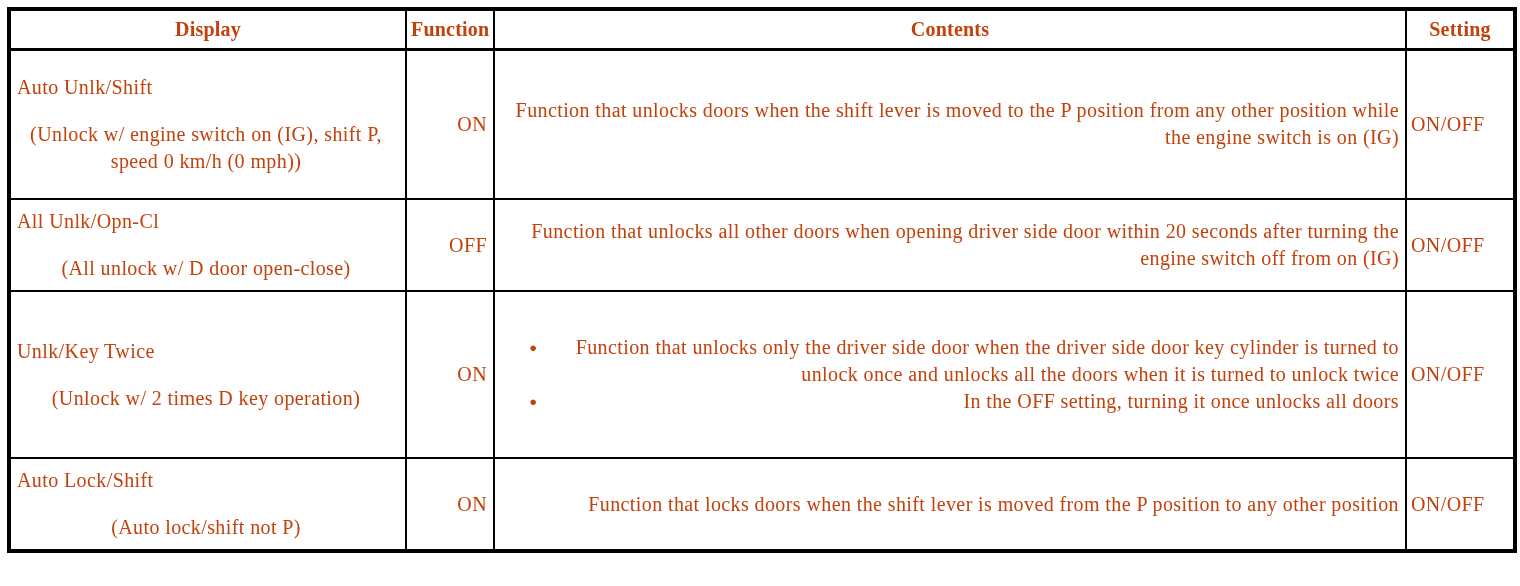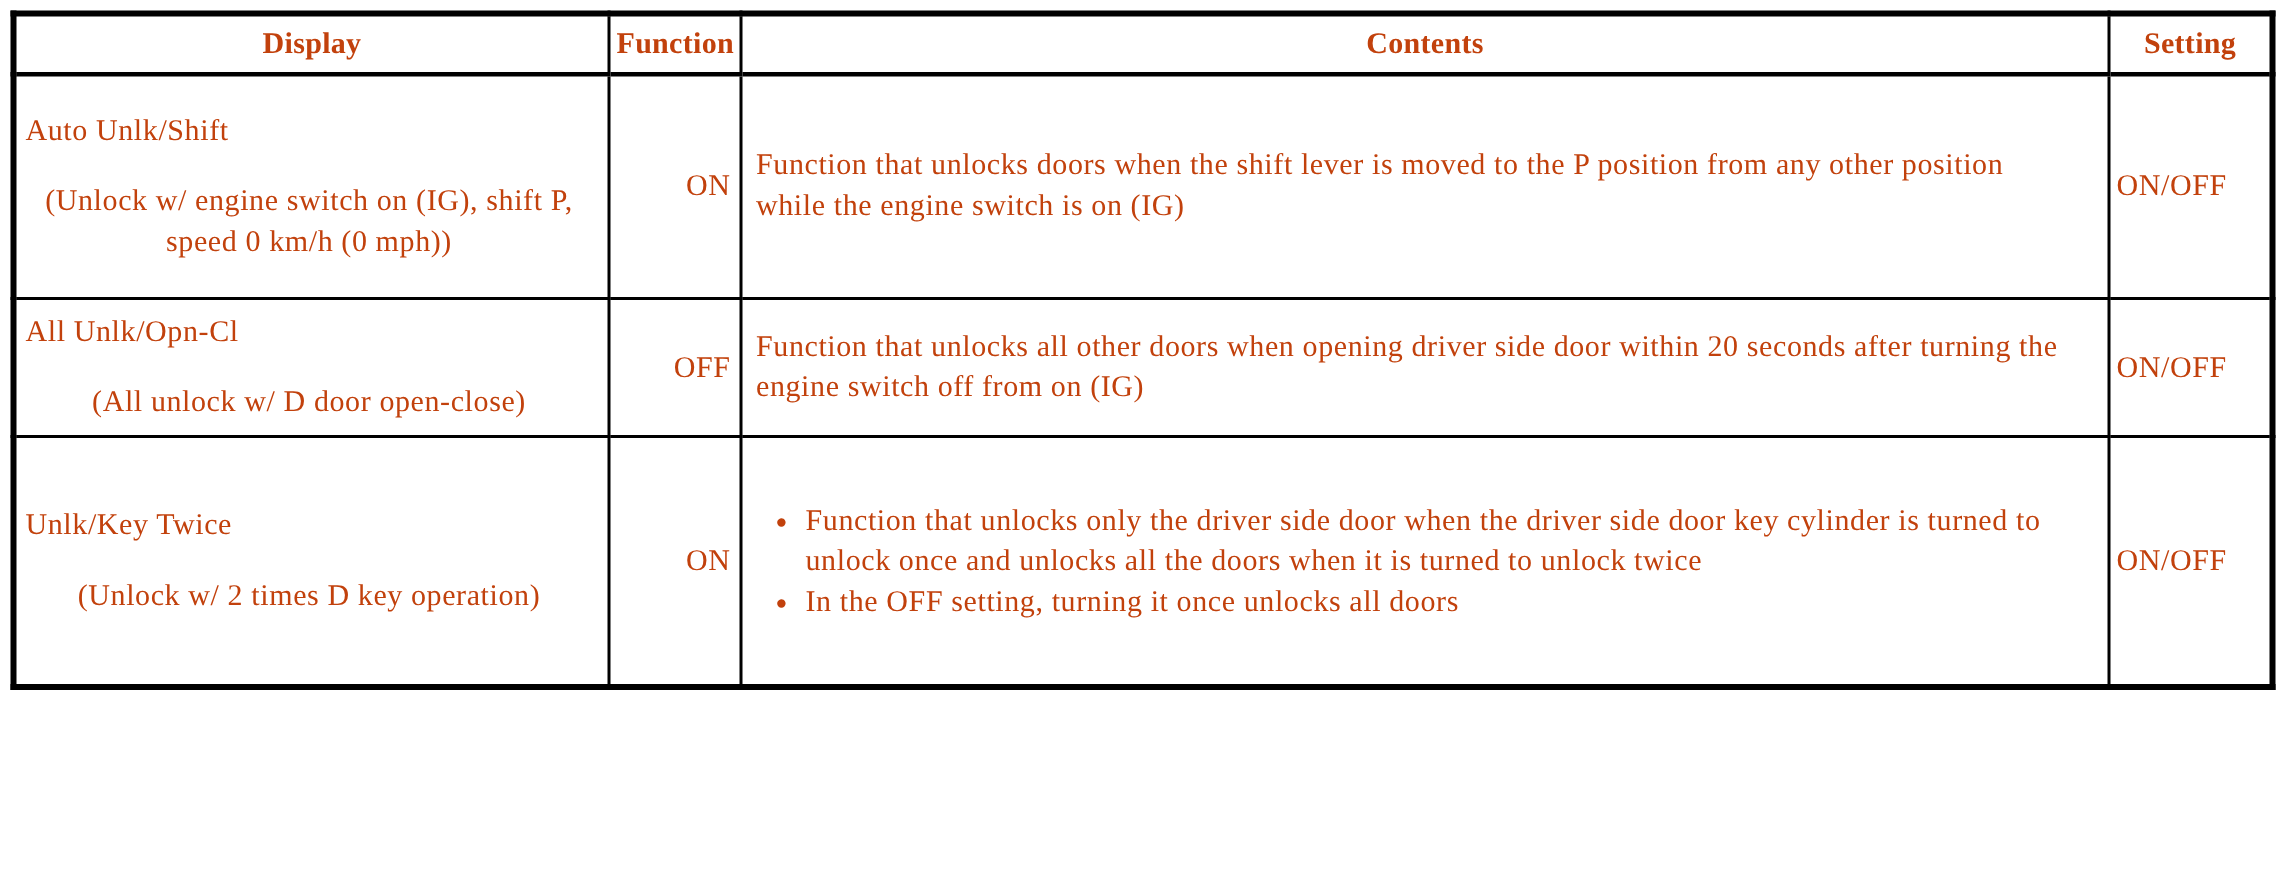--- a/index.html
+++ b/index.html
@@ -48,21 +48,21 @@
   }
   tr.header-row  { height: 40px; }
   tr.row-1 { height: 150px; }
   tr.row-2 { height: 92px;  }
   tr.row-3 { height: 167px; }
   tr.row-4 { height: 93px;  }
   tr.row-5 { height: 73px;  }
 
   td.c-display  { padding: 4px 10px 4px 6px; }
   td.c-default  { padding-left: 7px; text-align: right; }
-  td.c-contents { padding: 4px 22px 4px 9px; }
+  td.c-contents { padding: 4px 6px 4px 9px; text-align: right; }
   td.c-setting  { padding-left: 4px; padding-right: 2px; }
 
   .disp-note { margin-top: 20px; text-align: center; }
 
   .bullets { display: block; }
   .bullet-item { display: flex; align-items: flex-start; }
   .bullet {
     flex: 0 0 20px;
     margin-left: 13px;
     font-size: 13px;
@@ -125,16 +125,25 @@
             </div>
             <div class="bullet-item">
               <span class="bullet">●</span>
               <span class="bullet-text">In the OFF setting, turning it once unlocks all doors</span>
             </div>
           </div>
         </td>
         <td class="c-setting">ON/OFF</td>
       </tr>
 
+      <tr class="row-4">
+        <td class="c-display">
+          <div class="disp-name">Auto Lock/Shift</div>
+          <div class="disp-note">(Auto lock/shift not P)</div>
+        </td>
+        <td class="c-default">ON</td>
+        <td class="c-contents">Function that locks doors when the shift lever is moved from the P position to any other position</td>
+        <td class="c-setting">ON/OFF</td>
+      </tr>
 
     </tbody>
   </table>
 </div>
 
 </body></html>

